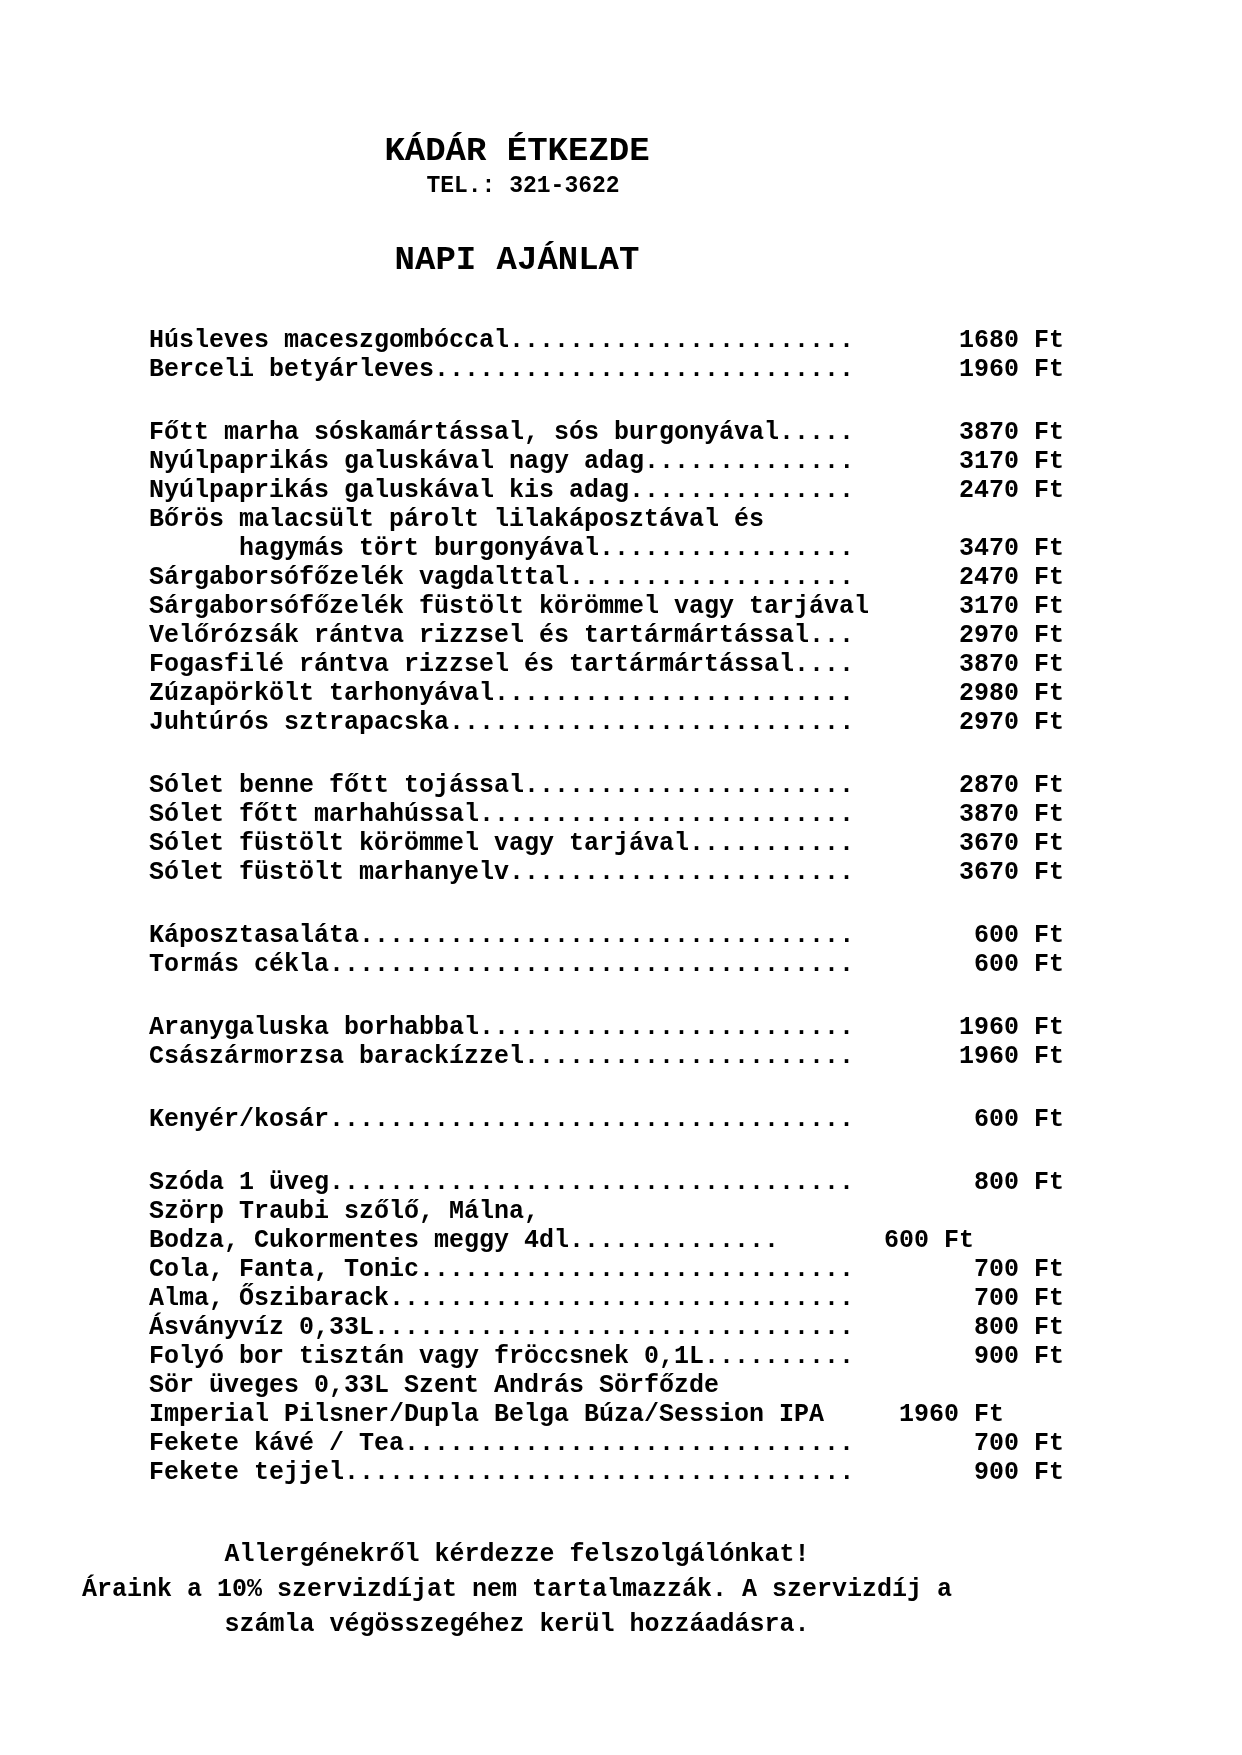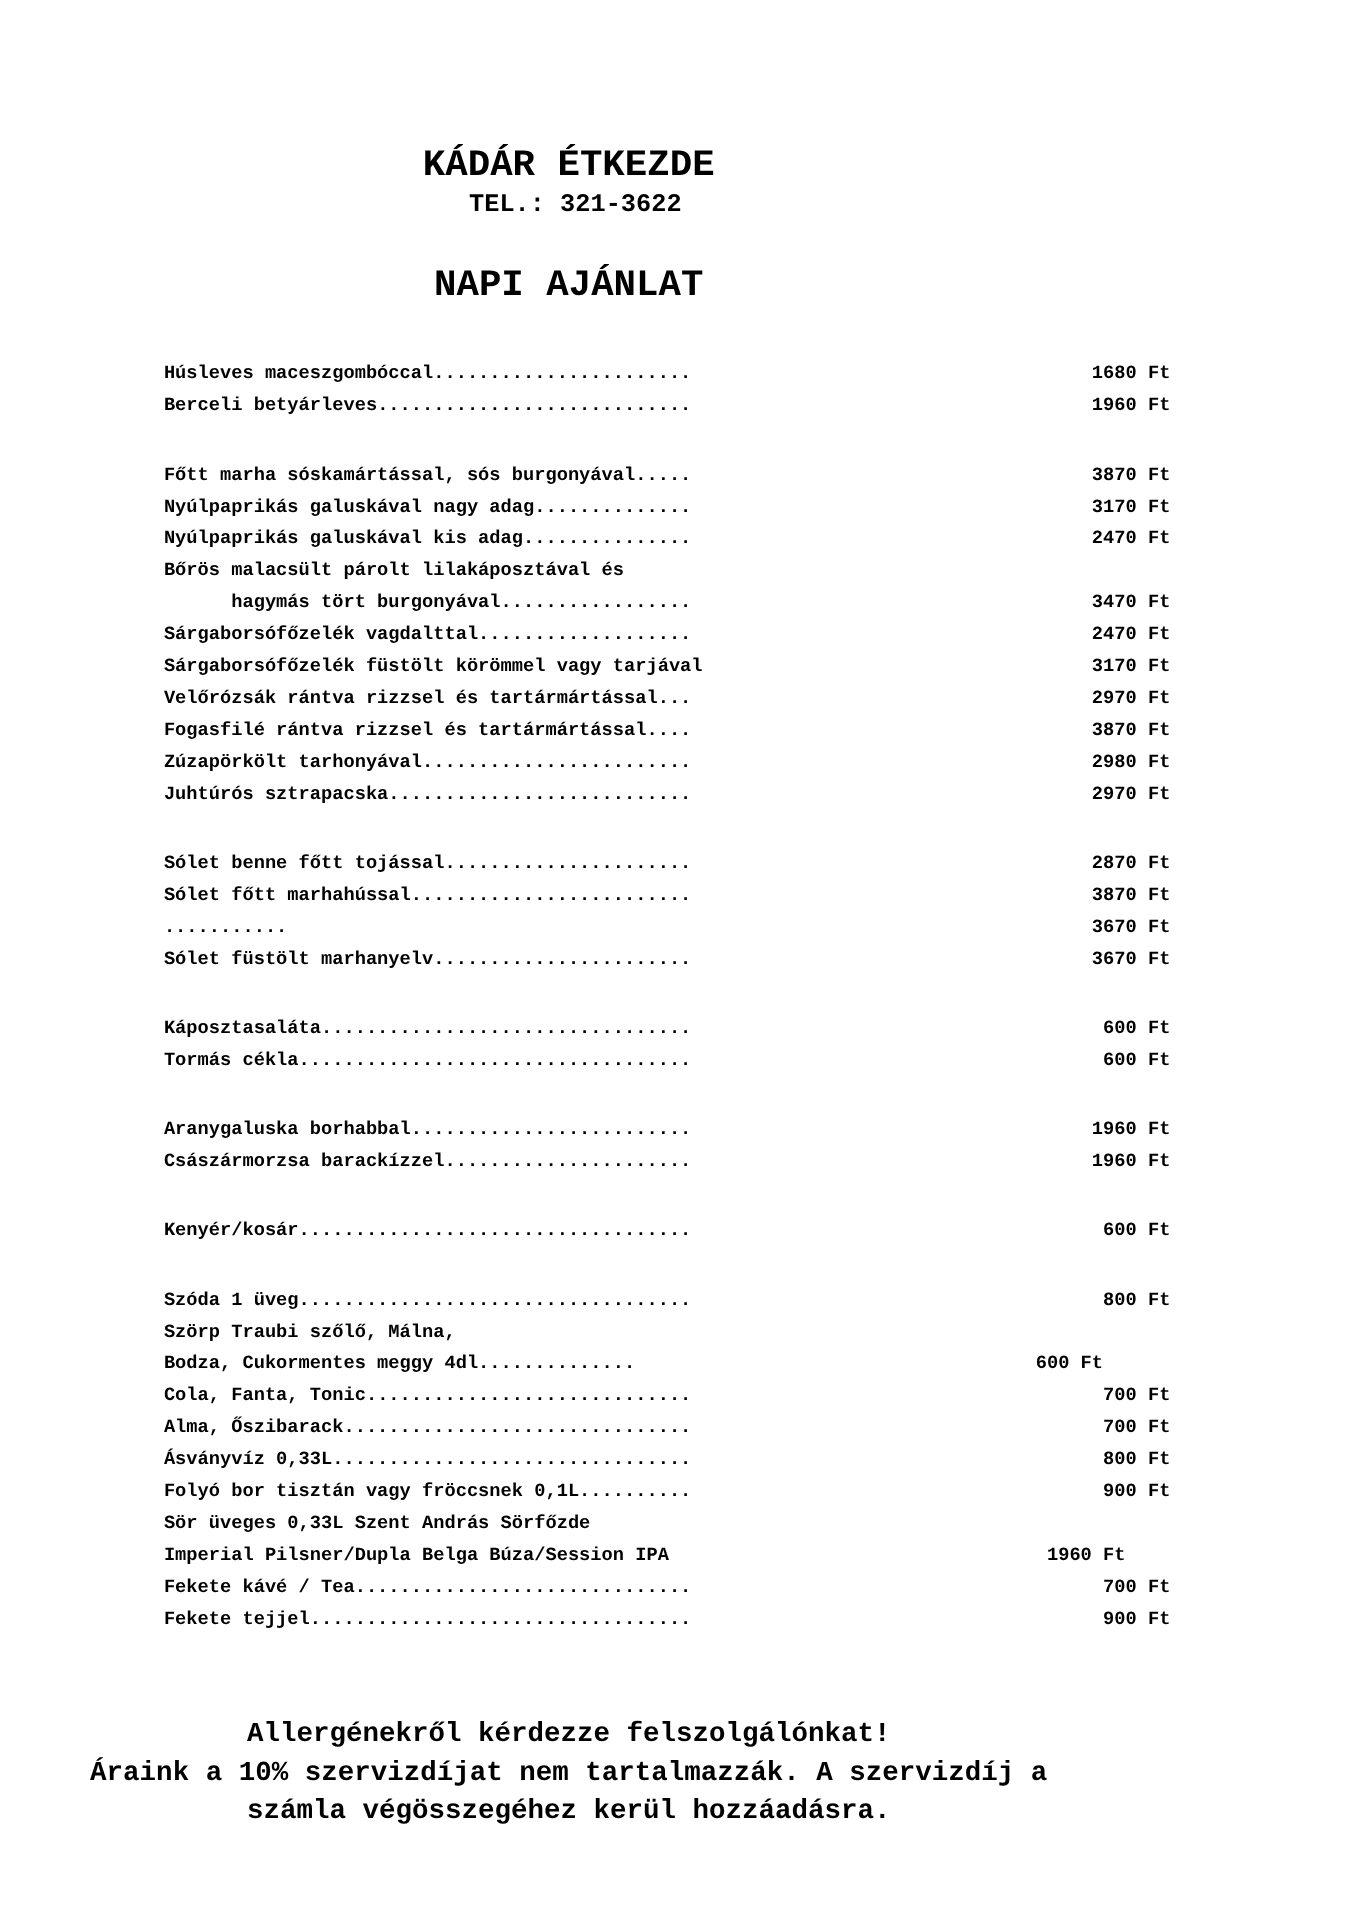--- a/index.html
+++ b/index.html
@@ -36,40 +36,40 @@
     padding-left: 12px;
   }
   .menu-title {
     font-size: 34px;
     line-height: 40px;
     margin-top: 39px;
   }
   .menu {
     margin: 46px 0 0 149px;
     width: 915px;
-    font-size: 17px;
+    font-size: 25px;
     line-height: 29px;
   }
   .menu-section + .menu-section {
     margin-top: 34px;
   }
   .line {
     display: flex;
     min-height: 29px;
   }
   .name, .leader {
     white-space: pre;
   }
   .price {
     margin-left: auto;
     white-space: pre;
     text-align: right;
   }
   .footer {
-    margin-top: 72px;
+    margin-top: 50px;
     text-align: center;
     font-size: 25px;
     line-height: 35px;
   }
 </style>
 </head>
 <body>
 
 <div class="page">
 
@@ -154,20 +154,21 @@
     <span class="name">Sólet benne főtt tojással</span>
     <span class="leader">......................</span>
     <span class="price">2870 Ft</span>
   </div>
         <div class="line">
     <span class="name">Sólet főtt marhahússal</span>
     <span class="leader">.........................</span>
     <span class="price">3870 Ft</span>
   </div>
         <div class="line">
+    <span class="name">Sólet füstölt körömmel vagy tarjával</span>
     <span class="leader">...........</span>
     <span class="price">3670 Ft</span>
   </div>
         <div class="line">
     <span class="name">Sólet füstölt marhanyelv</span>
     <span class="leader">.......................</span>
     <span class="price">3670 Ft</span>
   </div>
       </div>
       <div class="menu-section">

